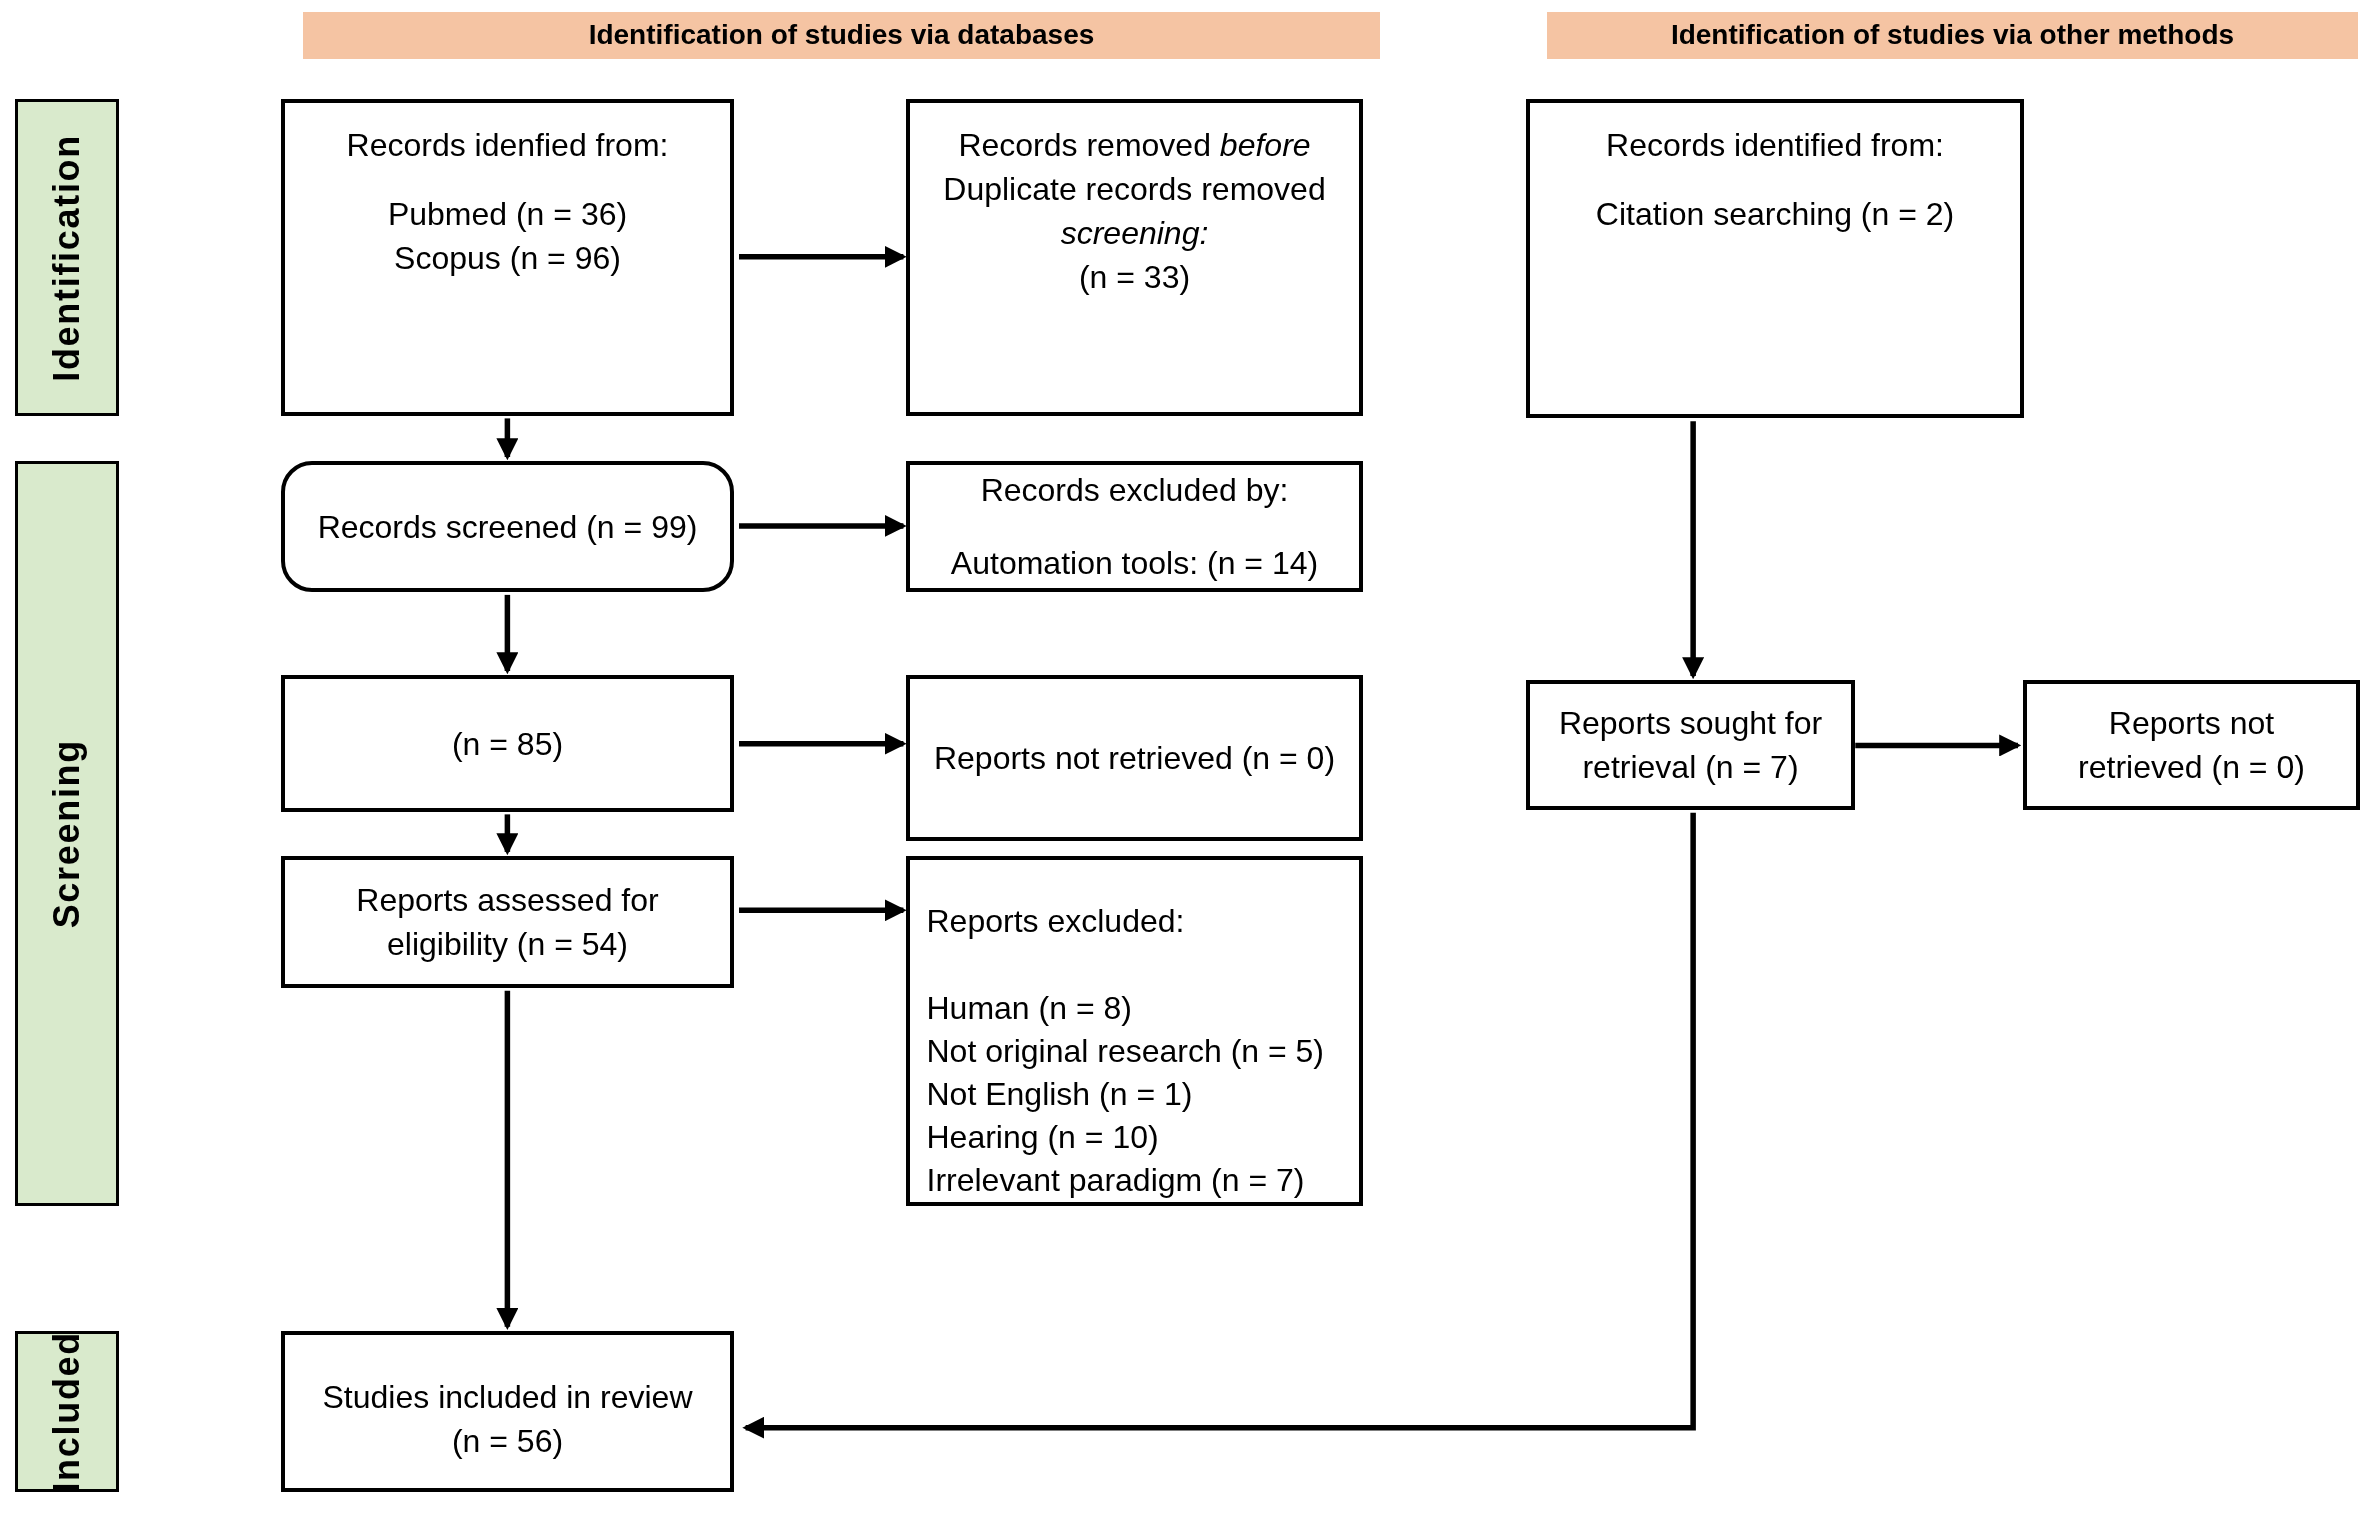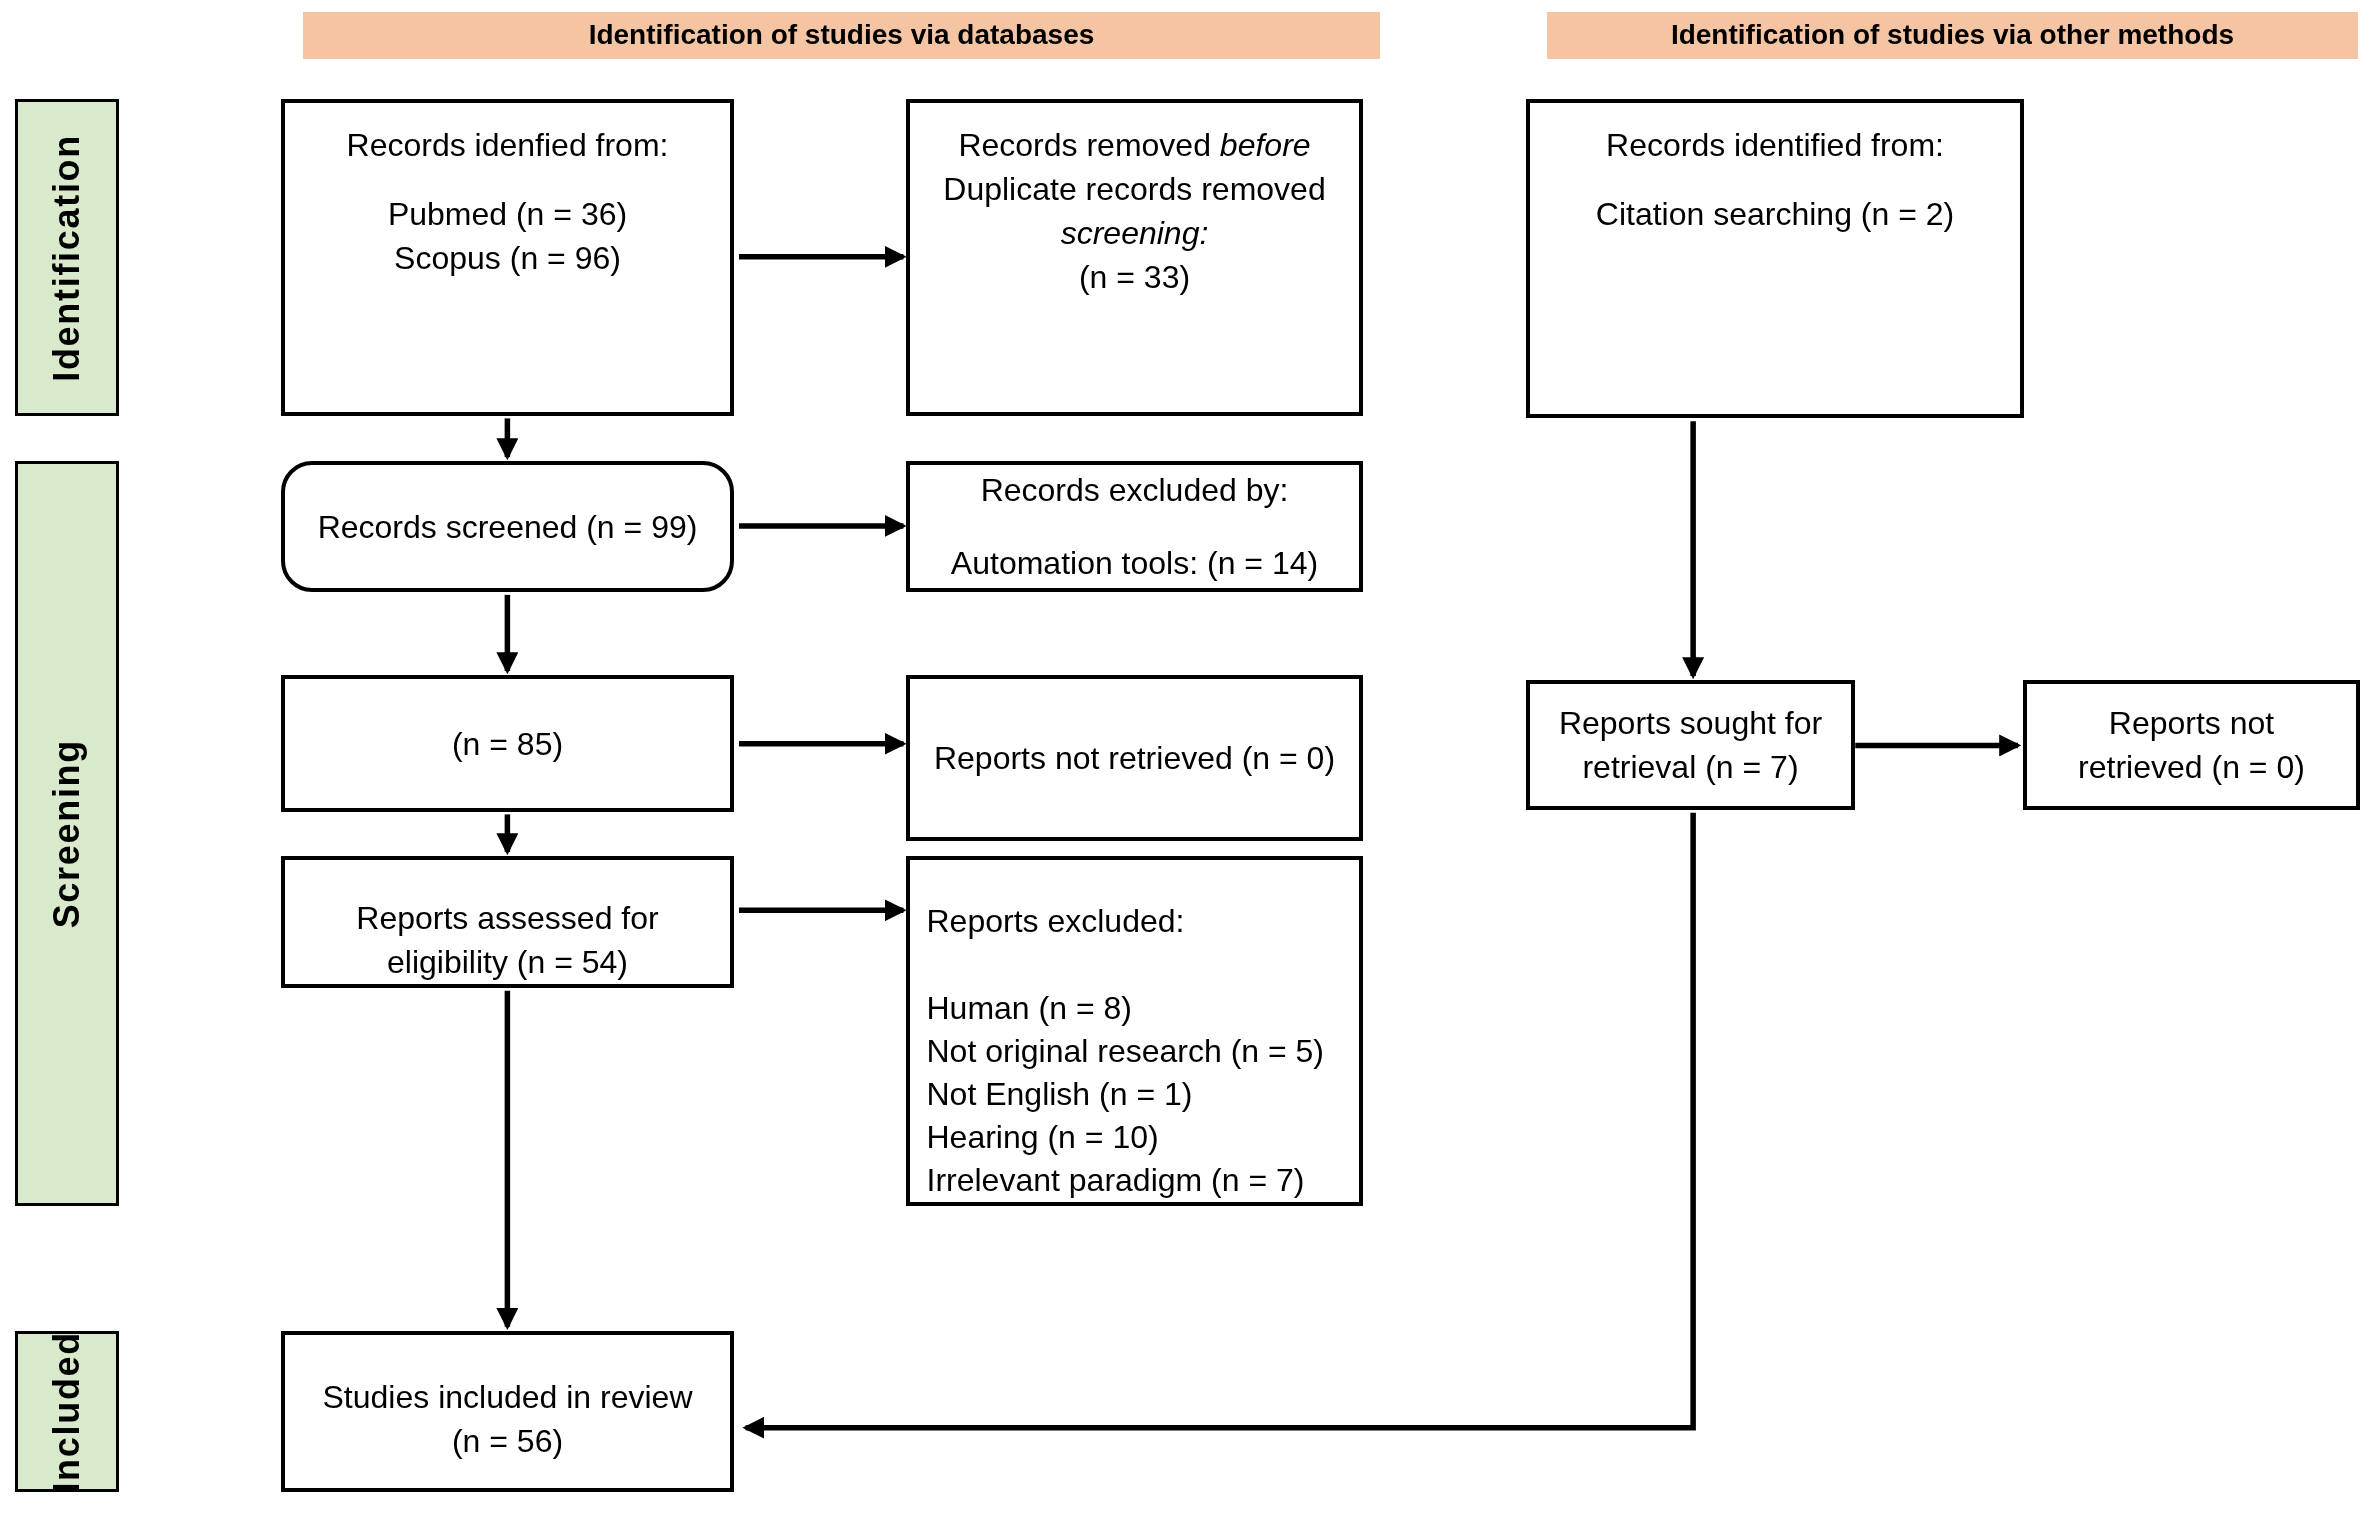--- a/index.html
+++ b/index.html
@@ -111,21 +111,21 @@
 <div class="abs box vcenter" style="left:1526px;top:680px;width:329px;height:130px;">
   <div class="line">Reports sought for</div>
   <div class="line">retrieval (n = 7)</div>
 </div>
 
 <div class="abs box vcenter" style="left:2023px;top:680px;width:337px;height:130px;">
   <div class="line">Reports not</div>
   <div class="line">retrieved (n = 0)</div>
 </div>
 
-<div class="abs box vcenter" style="left:281px;top:856px;width:453px;height:132px;justify-content:flex-end;">
+<div class="abs box vcenter" style="left:281px;top:856px;width:453px;height:132px;">
   <div class="line">Reports assessed for</div>
   <div class="line">eligibility (n = 54)</div>
 </div>
 
 <div class="abs box excl" style="left:906px;top:856px;width:457px;height:350px;">
   <div class="line">Reports excluded:</div>
   <div class="items">
     <div class="line">Human (n = 8)</div>
     <div class="line">Not original research (n = 5)</div>
     <div class="line">Not English (n = 1)</div>

